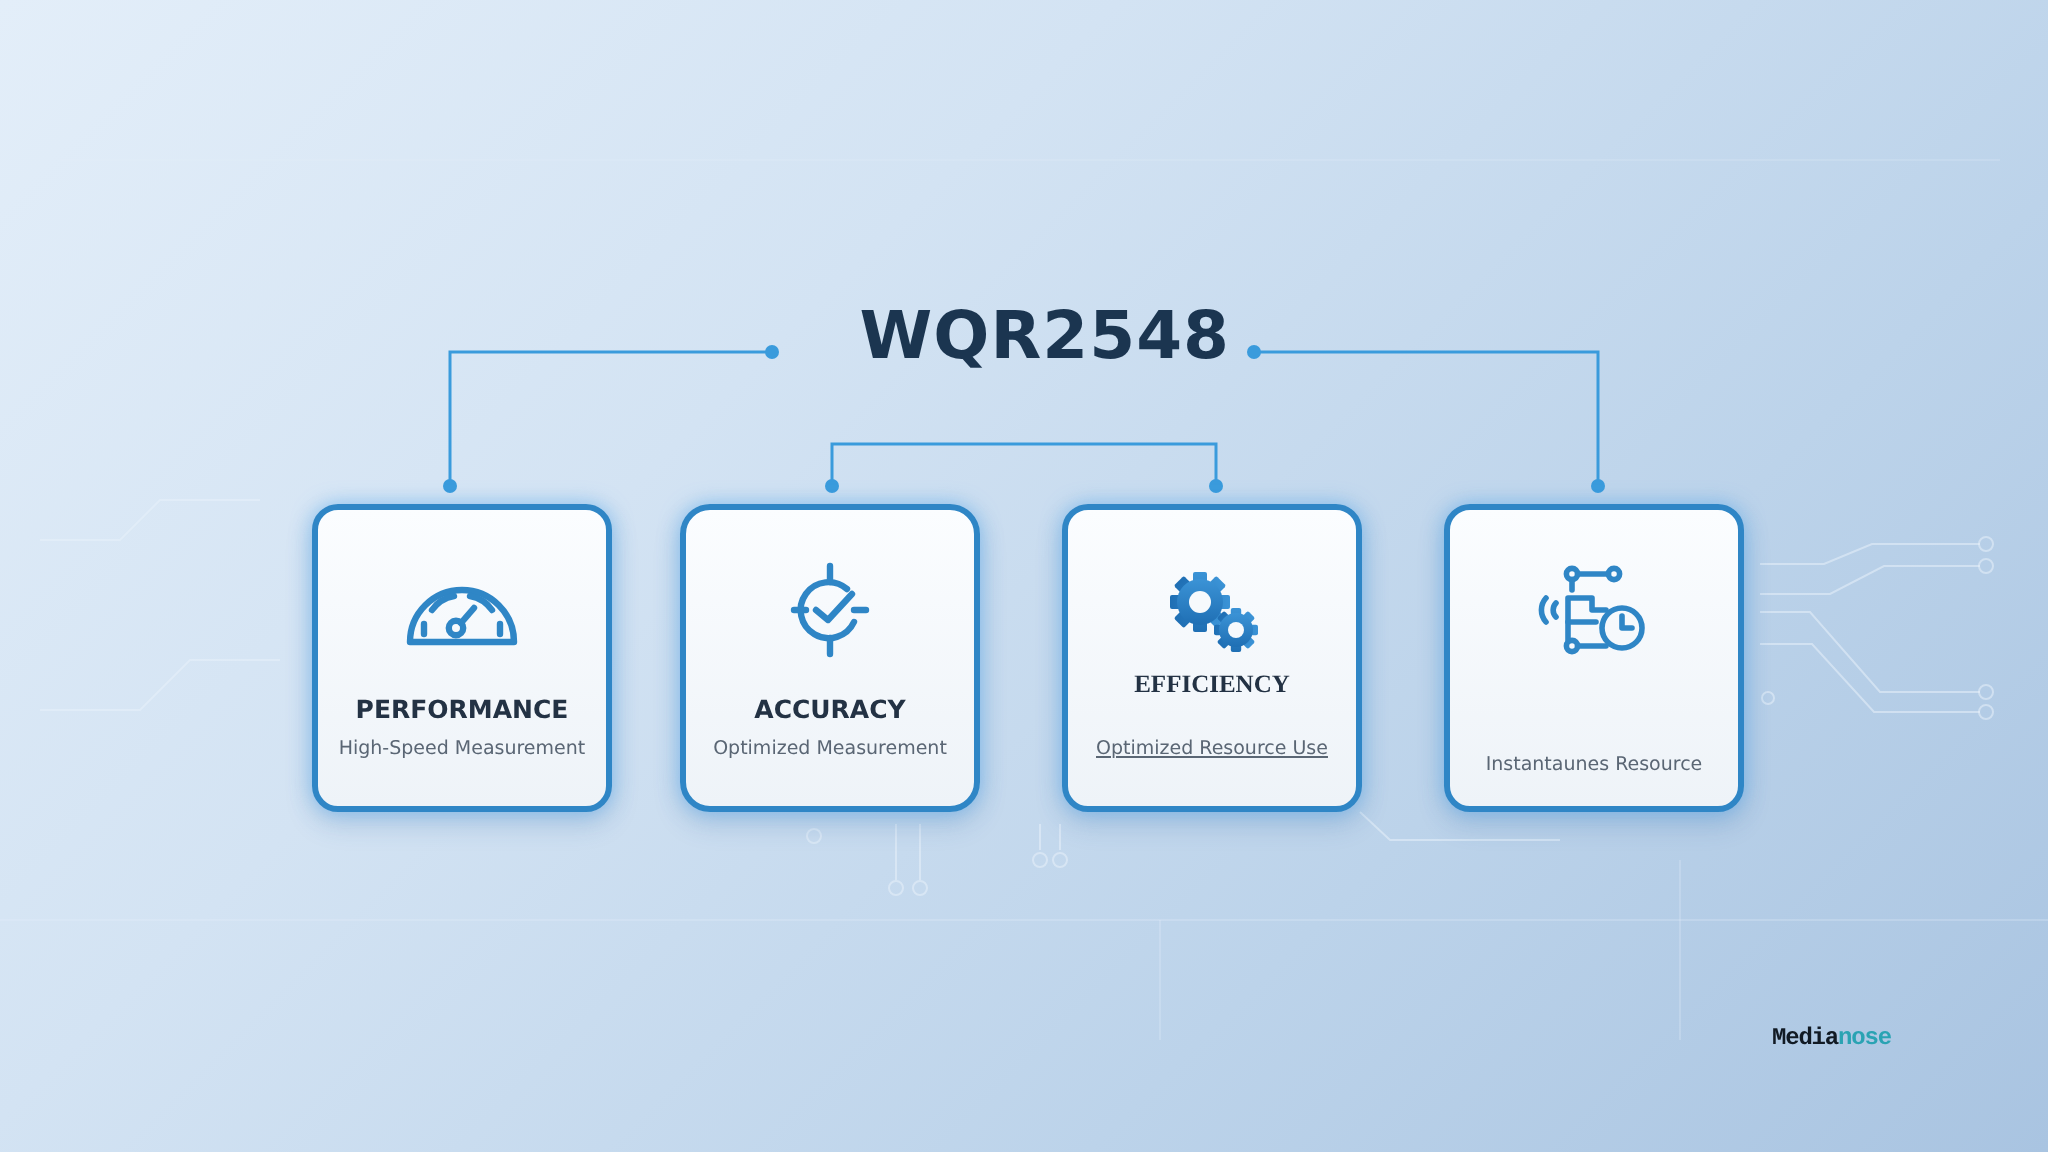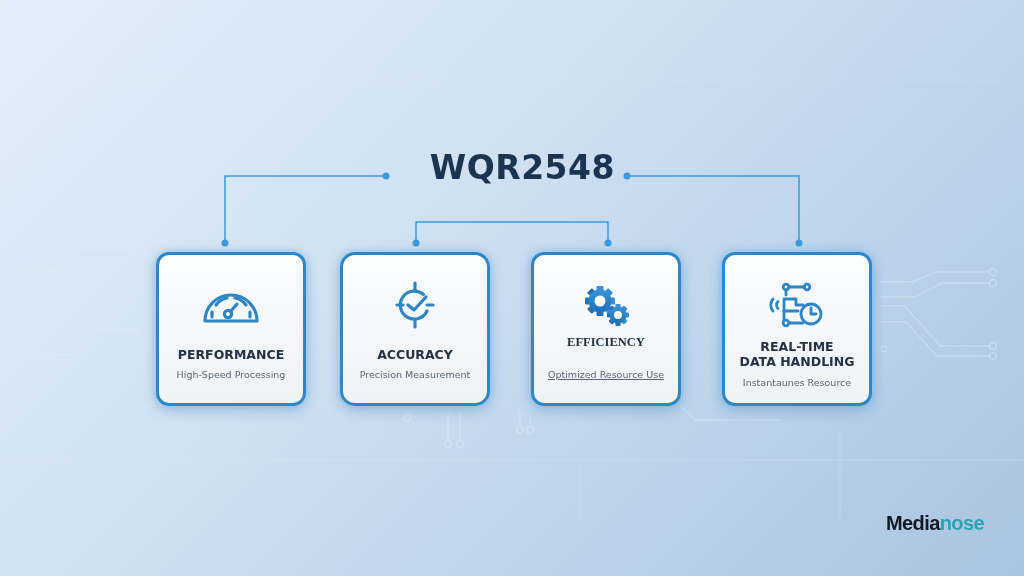--- a/index.html
+++ b/index.html
@@ -25,21 +25,21 @@
   .card .label {
     position: absolute; left: 0; right: 0; text-align: center;
     font-family: "DejaVu Sans", sans-serif; font-weight: 700; font-size: 12.5px; color: #233244; line-height: 15px;
   }
   .card .sub {
     position: absolute; left: 0; right: 0; text-align: center;
     font-family: "DejaVu Sans", sans-serif; font-size: 9.5px; color: #5a6674;
   }
   .logo {
     position: absolute; left: 886px; top: 512px;
-    font-family: Liberation Sans, sans-serif; font-weight: 700; font-size: 20px; letter-spacing: -0.6px;
+    font-family: Liberation Mono, monospace; font-weight: 700; font-size: 12px; letter-spacing: -0.6px;
   }
   .logo .a { color: #111a24; }
   .logo .b { color: #2aa3b3; }
 </style>
 </head>
 <body>
 
 <svg class="bg-circuit" viewBox="0 0 1024 576">
   <g stroke="#e8f1fa" stroke-opacity="0.55" stroke-width="1" fill="none">
     <path d="M880 282 L912 282 L936 272 L990 272"></path>
@@ -94,36 +94,36 @@
       <path d="M6 40 A26 26 0 0 1 58 40 Z" stroke-linejoin="round"></path>
       <path d="M17 24 A17 17 0 0 1 28 17"></path>
       <path d="M36 17 A17 17 0 0 1 47 24"></path>
       <path d="M13 31 L13 36"></path>
         <path d="M51 31 L51 36"></path>
       <circle cx="29" cy="33" r="3.6"></circle>
       <path d="M31.5 30.5 L38 23"></path>
     </g>
   </svg>
   <div class="label" style="top:92px;">PERFORMANCE</div>
-  <div class="sub" style="top:114px;">High-Speed Processing</div>
+  <div class="sub" style="top:114px;">High-Speed Measurement</div>
 </div>
 
 <div class="card" style="left:340px;border-radius:15px;">
   <svg class="icon" viewBox="0 0 64 48">
     <g stroke="#2f86c6" stroke-width="3.2" fill="none" stroke-linecap="round" stroke-linejoin="round">
       <path d="M40.5 13.5 A14 14 0 1 0 44 30"></path>
       <path d="M32 2 L32 10"></path>
         <path d="M32 38 L32 46"></path>
       <path d="M14 24 L20 24"></path>
         <path d="M44 24 L50 24"></path>
       <path d="M25 24 L31 29 L43 16"></path>
     </g>
   </svg>
   <div class="label" style="top:92px;">ACCURACY</div>
-  <div class="sub" style="top:114px;">Precision Measurement</div>
+  <div class="sub" style="top:114px;">Optimized Measurement</div>
 </div>
 
 <div class="card" style="left:531px;">
   <svg class="icon" viewBox="0 0 64 48">
     <defs>
       <linearGradient id="gearg" x1="0" y1="0" x2="0" y2="1">
         <stop offset="0" stop-color="#3b93d6"></stop>
           <stop offset="1" stop-color="#1f6fb4"></stop>
       </linearGradient>
     </defs>
@@ -160,22 +160,18 @@
       <path d="M23.8 6 L39.2 6"></path>
       <path d="M21 8.8 L21 14"></path>
       <path d="M33 30 L19 30 L19 18 L31 18 L31 24 L38 24"></path>
       <circle cx="21" cy="42" r="2.8"></circle>
       <path d="M23.8 42 L38 42"></path>
       <path d="M19 30 L19 39"></path>
       <circle cx="46" cy="33" r="10"></circle>
       <path d="M46 27 L46 33 L51 33"></path>
     </g>
   </svg>
-  <div class="label" style="top:84px;">
-    <div>REAL-TIME</div>
-    <div>DATA HANDLING</div>
-  </div>
   <div class="sub" style="top:122px;">Instantaunes Resource</div>
 </div>
 
 <div class="logo">
   <span class="a">Media</span><span class="b">nose</span>
 </div>
 
 </body></html>

